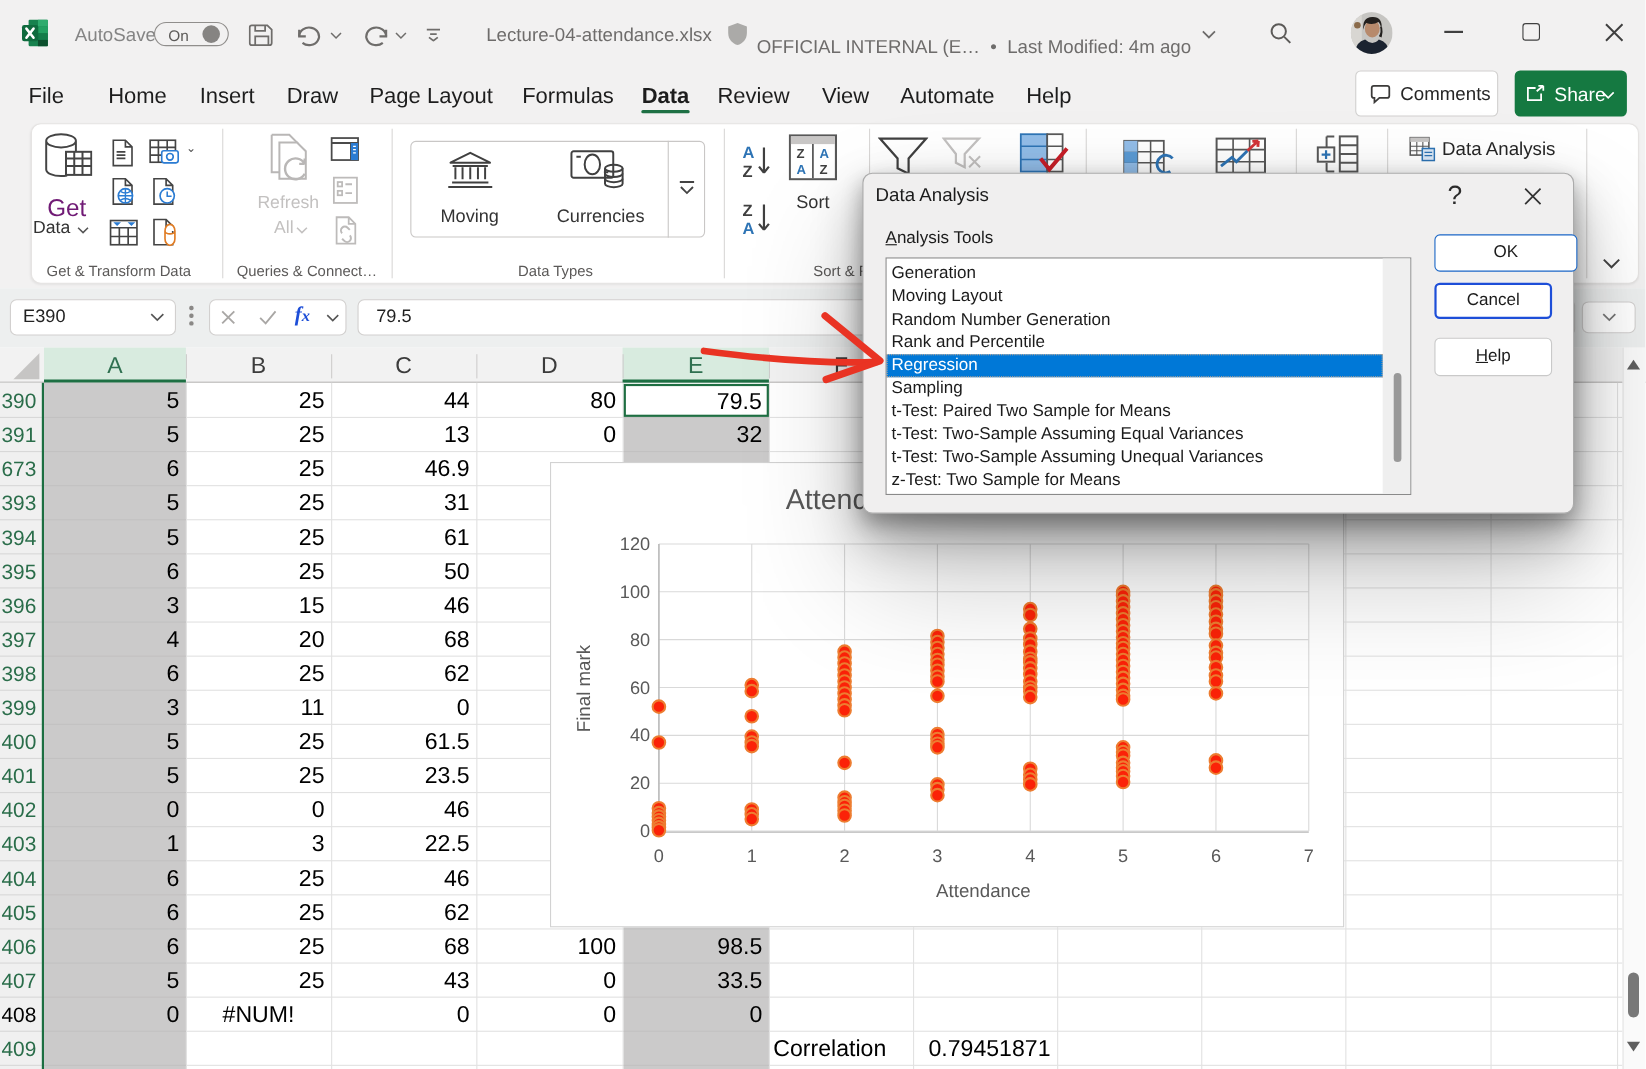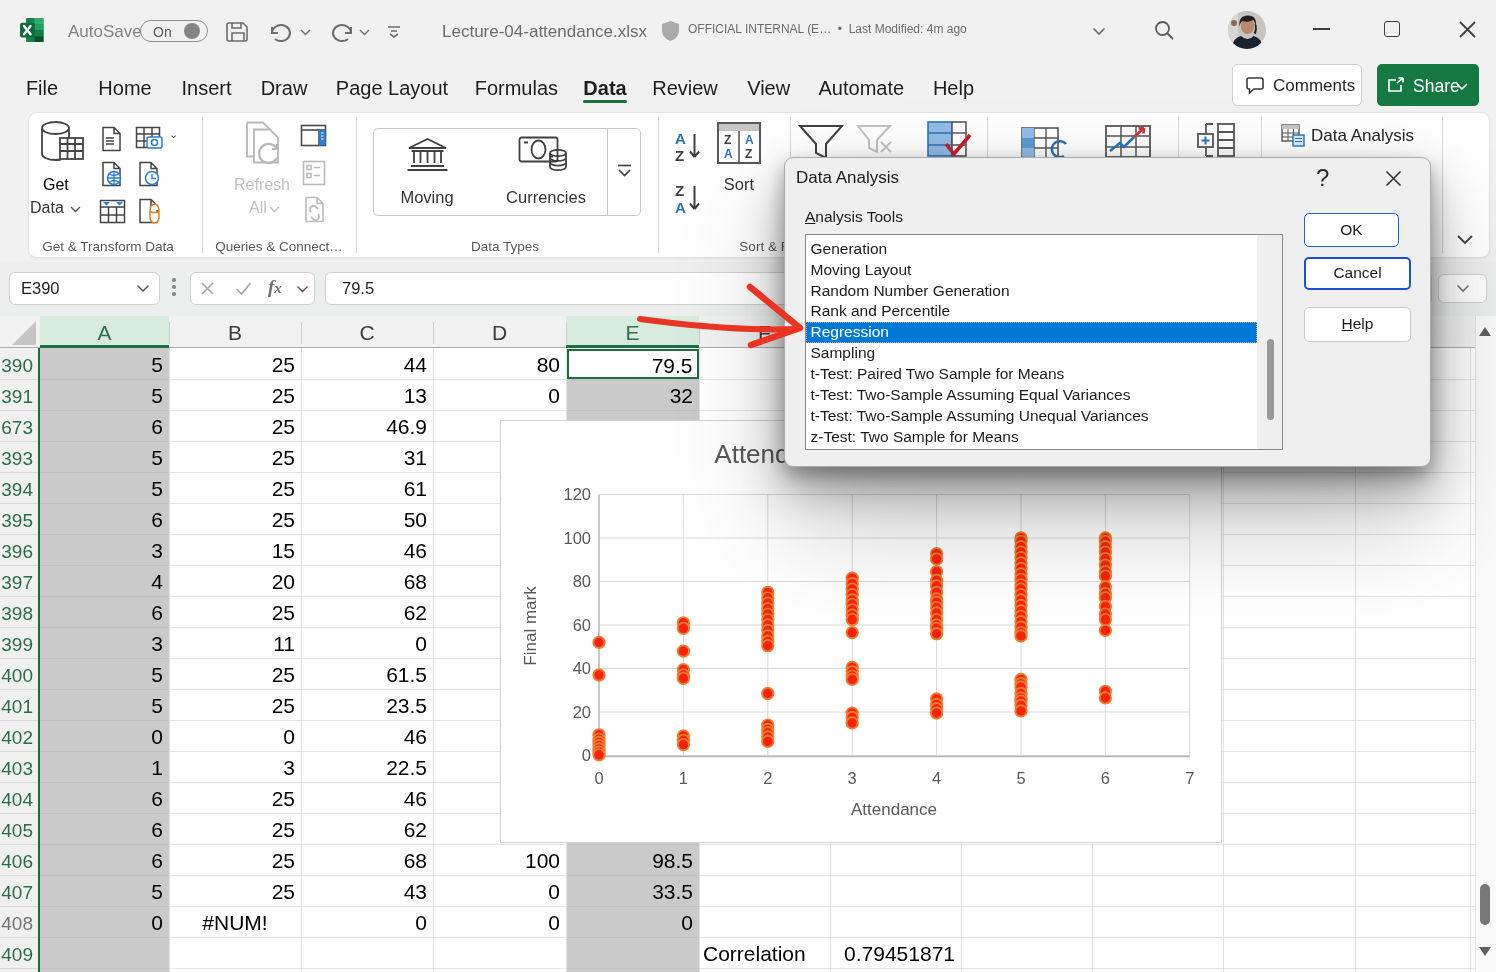--- a/index.html
+++ b/index.html
@@ -45,21 +45,21 @@
     <path d="M1 1 l4.5 4.5 L10 1"></path>
   </svg>
 <svg class="abs" style="left:386px;top:24px" width="16" height="14" viewBox="0 0 16 14" fill="none" stroke="#6f6d6b" stroke-width="1.6">
 <path d="M2 3 h12 M5 7 h6"></path>
     <path d="M4 10 l4 3 l4 -3"></path>
 </svg>
 <div class="abs" style="left:442px;top:22px;font-size:17px;color:#6e6c6b">Lecture-04-attendance.xlsx</div>
 <svg class="abs" style="left:660px;top:20px" width="21" height="22" viewBox="0 0 21 22">
 <path d="M10.5 1 L19 4 v6 c0 6-4 9.5-8.5 11 C6 19.5 2 16 2 10 V4 Z" fill="#abaaa8"></path>
 </svg>
-<div class="abs" style="left:688px;top:22px;font-size:12px;color:#6e6c6b">OFFICIAL INTERNAL (E…&nbsp; •&nbsp; Last Modified: 4m ago</div>
+<div class="abs" style="left:688px;top:33px;font-size:17px;color:#6e6c6b">OFFICIAL INTERNAL (E…&nbsp; •&nbsp; Last Modified: 4m ago</div>
 <svg class="abs" style="left:1092px;top:27px" width="14" height="9" viewBox="0 0 14 9" fill="none" stroke="#6e6c6b" stroke-width="1.6">
     <path d="M1.5 1.5 l5.5 5.5 l5.5-5.5"></path>
   </svg>
 <svg class="abs" style="left:1153px;top:19px" width="22" height="22" viewBox="0 0 22 22" fill="none" stroke="#5c5a58" stroke-width="1.8">
 <circle cx="9.5" cy="9.5" r="6.5"></circle>
     <path d="M14.5 14.5 L20 20"></path>
 </svg>
 <svg class="abs" style="left:1228px;top:11px" width="38" height="38" viewBox="0 0 38 38">
 <clipPath id="av">
       <circle cx="19" cy="19" r="19"></circle>
@@ -116,21 +116,21 @@
 <div class="abs" style="left:1442.3px;top:117px;width:1px;height:136px;background:#d9d7d6"></div>
 <div class="abs" style="left:108px;top:238.5px;transform:translateX(-50%);font-size:13.5px;color:#5b5958;white-space:nowrap">Get &amp; Transform Data</div>
 <div class="abs" style="left:279px;top:238.5px;transform:translateX(-50%);font-size:13.5px;color:#5b5958;white-space:nowrap">Queries &amp; Connect…</div>
 <div class="abs" style="left:505px;top:238.5px;transform:translateX(-50%);font-size:13.5px;color:#5b5958;white-space:nowrap">Data Types</div>
 <div class="abs" style="left:775px;top:238.5px;transform:translateX(-50%);font-size:13.5px;color:#5b5958;white-space:nowrap">Sort &amp; Filter</div>
 <svg class="abs" style="left:38px;top:121px" width="46" height="50" viewBox="0 0 46 50" fill="none" stroke="#444" stroke-width="1.8">
 <path d="M4 7 v26 c0 3.3 6 6 13.5 6 c2 0 4-.2 5.5-.5 M4 7 c0-3.3 6-6 13.5-6 s13.5 2.7 13.5 6 c0 3.3-6 6-13.5 6 S4 10.3 4 7 z M31 7 v10"></path>
 <rect x="22" y="17" width="23" height="21" fill="#fff" stroke="#444"></rect>
 <path d="M22 23 h23 M22 30 h23 M29.5 17 v21 M37 17 v21"></path>
 </svg>
-<div class="abs" style="left:43px;top:176px;font-size:16px;color:#000000">Get</div>
+<div class="abs" style="left:43px;top:176px;font-size:22px;color:#701a75">Get</div>
 <div class="abs" style="left:30px;top:199px;font-size:16px;color:#333">Data</div>
 <svg class="abs" style="left:70px;top:206px" width="11" height="7" viewBox="0 0 11 7" fill="none" stroke="#555" stroke-width="1.4">
     <path d="M1 1 l4.5 4.5 L10 1"></path>
   </svg>
 <svg class="abs" style="left:99px;top:126px" width="26" height="26" viewBox="0 0 26 26" fill="none" stroke="#444" stroke-width="1.5">
 <path d="M4 1.5 h11 l6 6 v17 h-17 z M15 1.5 v6 h6"></path>
     <path d="M7 12 h8 M7 15 h8 M7 18 h8" stroke="#444"></path>
   </svg>
 <svg class="abs" style="left:135px;top:126px" width="30" height="26" viewBox="0 0 30 26" fill="none" stroke="#444" stroke-width="1.5">
 <rect x="1.5" y="1.5" width="23" height="20"></rect>
@@ -282,21 +282,21 @@
     <path d="M1.5 1.5 l5.5 5.5 l5.5-5.5"></path>
   </svg>
 <div class="abs" style="left:172px;top:278px;width:3.5px;height:3.5px;border-radius:50%;background:#8a8886;box-shadow:0 7px 0 #8a8886,0 14px 0 #8a8886"></div>
 <div class="abs" style="left:190px;top:272px;width:125px;height:33px;background:#fff;border:1px solid #d2d0cf;border-radius:6px"></div>
 <svg class="abs" style="left:200px;top:281px" width="15" height="15" viewBox="0 0 15 15" stroke="#a9a7a5" stroke-width="1.7">
     <path d="M2 2 L13 13 M13 2 L2 13"></path>
   </svg>
 <svg class="abs" style="left:235px;top:281px" width="17" height="15" viewBox="0 0 17 15" fill="none" stroke="#a9a7a5" stroke-width="1.7">
     <path d="M1.5 8 L6.5 13 L15.5 2"></path>
   </svg>
-<div class="abs" style="left:268px;top:276px;font-size:19px;font-style:italic;font-family:'Liberation Serif',serif;color:#737373;font-weight:bold">f<span style="font-size:15px">x</span></div>
+<div class="abs" style="left:268px;top:276px;font-size:19px;font-style:italic;font-family:'Liberation Serif',serif;color:#1d4ed8;font-weight:bold">f<span style="font-size:15px">x</span></div>
 <svg class="abs" style="left:296px;top:285px" width="13" height="8" viewBox="0 0 13 8" fill="none" stroke="#555" stroke-width="1.4">
     <path d="M1.5 1.5 l5 5 l5-5"></path>
   </svg>
 <div class="abs" style="left:325px;top:272px;width:1107px;height:33px;background:#fff;border:1px solid #d2d0cf;border-radius:6px"></div>
 <div class="abs" style="left:342px;top:279px;font-size:16.5px;color:#1f1f1f">79.5</div>
 <div class="abs" style="left:1438px;top:274px;width:49px;height:29px;background:#fff;border:1px solid #d2d0cf;border-radius:6px"></div>
 <svg class="abs" style="left:1456px;top:284px" width="14" height="9" viewBox="0 0 14 9" fill="none" stroke="#777" stroke-width="1.6">
     <path d="M1.5 1.5 l5.5 5.5 l5.5-5.5"></path>
   </svg>
 <svg class="abs" style="left:11px;top:321px" width="25" height="24" viewBox="0 0 25 24">
@@ -423,21 +423,21 @@
 <div class="abs r" style="left:0;top:595.5px;width:33px;height:31px;color:#2a6d4a;font-size:19px;display:flex;align-items:center;justify-content:flex-end;padding-top:5px">398</div>
 <div class="abs r" style="left:0;top:626.5px;width:33px;height:31px;color:#2a6d4a;font-size:19px;display:flex;align-items:center;justify-content:flex-end;padding-top:5px">399</div>
 <div class="abs r" style="left:0;top:657.5px;width:33px;height:31px;color:#2a6d4a;font-size:19px;display:flex;align-items:center;justify-content:flex-end;padding-top:5px">400</div>
 <div class="abs r" style="left:0;top:688.5px;width:33px;height:31px;color:#2a6d4a;font-size:19px;display:flex;align-items:center;justify-content:flex-end;padding-top:5px">401</div>
 <div class="abs r" style="left:0;top:719.5px;width:33px;height:31px;color:#2a6d4a;font-size:19px;display:flex;align-items:center;justify-content:flex-end;padding-top:5px">402</div>
 <div class="abs r" style="left:0;top:750.5px;width:33px;height:31px;color:#2a6d4a;font-size:19px;display:flex;align-items:center;justify-content:flex-end;padding-top:5px">403</div>
 <div class="abs r" style="left:0;top:781.5px;width:33px;height:31px;color:#2a6d4a;font-size:19px;display:flex;align-items:center;justify-content:flex-end;padding-top:5px">404</div>
 <div class="abs r" style="left:0;top:812.5px;width:33px;height:31px;color:#2a6d4a;font-size:19px;display:flex;align-items:center;justify-content:flex-end;padding-top:5px">405</div>
 <div class="abs r" style="left:0;top:843.5px;width:33px;height:31px;color:#2a6d4a;font-size:19px;display:flex;align-items:center;justify-content:flex-end;padding-top:5px">406</div>
 <div class="abs r" style="left:0;top:874.5px;width:33px;height:31px;color:#2a6d4a;font-size:19px;display:flex;align-items:center;justify-content:flex-end;padding-top:5px">407</div>
-<div class="abs r" style="left:0;top:905.5px;width:33px;height:31px;color:#737373;font-size:19px;display:flex;align-items:center;justify-content:flex-end;padding-top:5px">408</div>
+<div class="abs r" style="left:0;top:905.5px;width:33px;height:31px;color:#000000;font-size:19px;display:flex;align-items:center;justify-content:flex-end;padding-top:5px">408</div>
 <div class="abs r" style="left:0;top:936.5px;width:33px;height:31px;color:#2a6d4a;font-size:19px;display:flex;align-items:center;justify-content:flex-end;padding-top:5px">409</div>
 <div class="abs" style="left:40px;top:347.5px;width:123px;height:30px;font-size:21px;color:#000;display:flex;align-items:center;justify-content:flex-end;padding-top:5px">5</div>
 <div class="abs" style="left:169px;top:347.5px;width:126px;height:30px;font-size:21px;color:#000;display:flex;align-items:center;justify-content:flex-end;padding-top:5px">25</div>
 <div class="abs" style="left:301px;top:347.5px;width:126px;height:30px;font-size:21px;color:#000;display:flex;align-items:center;justify-content:flex-end;padding-top:5px">44</div>
 <div class="abs" style="left:433px;top:347.5px;width:127px;height:30px;font-size:21px;color:#000;display:flex;align-items:center;justify-content:flex-end;padding-top:5px">80</div>
 <div class="abs" style="left:566px;top:347.5px;width:127px;height:30px;font-size:21px;color:#000;display:flex;align-items:center;justify-content:flex-end;padding-top:5px">79.5</div>
 <div class="abs" style="left:40px;top:378.5px;width:123px;height:30px;font-size:21px;color:#000;display:flex;align-items:center;justify-content:flex-end;padding-top:5px">5</div>
 <div class="abs" style="left:169px;top:378.5px;width:126px;height:30px;font-size:21px;color:#000;display:flex;align-items:center;justify-content:flex-end;padding-top:5px">25</div>
 <div class="abs" style="left:301px;top:378.5px;width:126px;height:30px;font-size:21px;color:#000;display:flex;align-items:center;justify-content:flex-end;padding-top:5px">13</div>
 <div class="abs" style="left:433px;top:378.5px;width:127px;height:30px;font-size:21px;color:#000;display:flex;align-items:center;justify-content:flex-end;padding-top:5px">0</div>
@@ -693,21 +693,21 @@
 <div class="abs" style="left:805.5px;top:238.3px;width:451.5px;height:20.9px;color:#1b1b1b;font-size:15.5px;padding-left:5px;display:flex;align-items:center">Generation</div>
 <div class="abs" style="left:805.5px;top:259.2px;width:451.5px;height:20.9px;color:#1b1b1b;font-size:15.5px;padding-left:5px;display:flex;align-items:center">Moving Layout</div>
 <div class="abs" style="left:805.5px;top:280.1px;width:451.5px;height:20.9px;color:#1b1b1b;font-size:15.5px;padding-left:5px;display:flex;align-items:center">Random Number Generation</div>
 <div class="abs" style="left:805.5px;top:301.0px;width:432px;height:20.9px;color:#1b1b1b;font-size:15.5px;padding-left:5px;display:flex;align-items:center">Rank and Percentile</div>
 <div class="abs" style="left:805.5px;top:321.9px;width:451.5px;height:20.9px;background:#0078d7;color:#fff;font-size:15.5px;padding-left:5px;display:flex;align-items:center;outline:1px dotted #caa88a;outline-offset:-1px">Regression</div>
 <div class="abs" style="left:805.5px;top:342.8px;width:451.5px;height:20.9px;color:#1b1b1b;font-size:15.5px;padding-left:5px;display:flex;align-items:center">Sampling</div>
 <div class="abs" style="left:805.5px;top:363.7px;width:451.5px;height:20.9px;color:#1b1b1b;font-size:15.5px;padding-left:5px;display:flex;align-items:center">t-Test: Paired Two Sample for Means</div>
 <div class="abs" style="left:805.5px;top:384.6px;width:451.5px;height:20.9px;color:#1b1b1b;font-size:15.5px;padding-left:5px;display:flex;align-items:center">t-Test: Two-Sample Assuming Equal Variances</div>
 <div class="abs" style="left:805.5px;top:405.5px;width:451.5px;height:20.9px;color:#1b1b1b;font-size:15.5px;padding-left:5px;display:flex;align-items:center">t-Test: Two-Sample Assuming Unequal Variances</div>
 <div class="abs" style="left:805.5px;top:426.4px;width:451.5px;height:20.9px;color:#1b1b1b;font-size:15.5px;padding-left:5px;display:flex;align-items:center">z-Test: Two Sample for Means</div>
-<div class="abs" style="left:1304px;top:213px;width:95px;height:34px;background:#fff;border:1.5px solid #1a66c6;border-radius:5px;font-size:15.5px;color:#1b1b1b;display:flex;align-items:center;justify-content:center">OK</div>
+<div class="abs" style="left:1304px;top:213px;width:130px;height:34px;background:#fff;border:1.5px solid #1a66c6;border-radius:5px;font-size:15.5px;color:#1b1b1b;display:flex;align-items:center;justify-content:center">OK</div>
 <div class="abs" style="left:1304px;top:256.5px;width:107px;height:33px;background:#fff;border:2px solid #1d4ed8;border-radius:5px;font-size:15.5px;color:#1b1b1b;display:flex;align-items:center;justify-content:center">Cancel</div>
 <div class="abs" style="left:1304px;top:306.5px;width:107px;height:35px;background:#fff;border:1px solid #c9c9c9;border-radius:5px;font-size:15.5px;color:#1b1b1b;display:flex;align-items:center;justify-content:center">
     <span><span style="text-decoration:underline">H</span>elp</span>
   </div>
 <svg class="abs" style="left:0;top:0;pointer-events:none" width="1496" height="972" viewBox="0 0 1496 972" fill="none">
 <path d="M640 319 C 700 327, 750 331, 797 329" stroke="#e93323" stroke-width="6" stroke-linecap="round"></path>
 <path d="M750 287 L 800 328 L 751 345" stroke="#e93323" stroke-width="6.5" stroke-linecap="round" stroke-linejoin="round"></path>
 </svg>
 
 </body></html>

